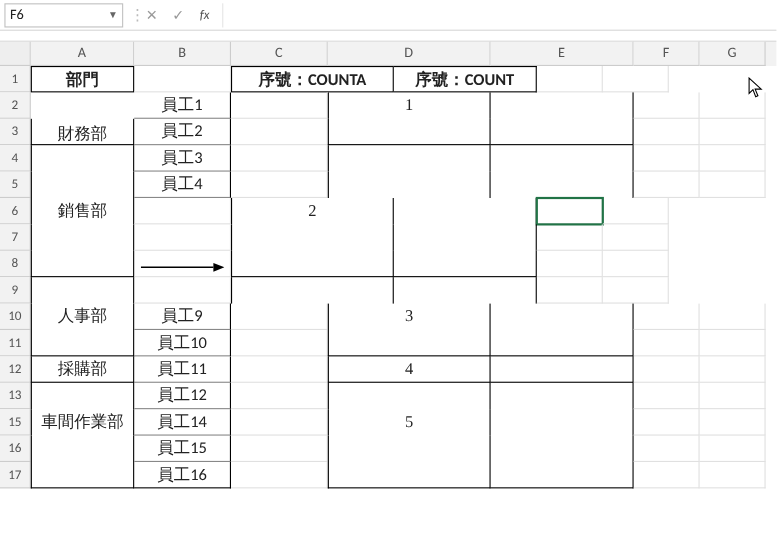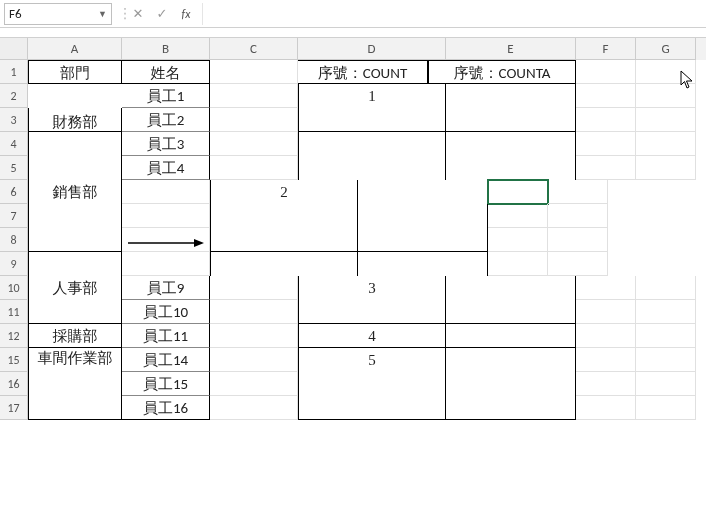--- a/index.html
+++ b/index.html
@@ -128,21 +128,21 @@
     overflow: visible;
     white-space: nowrap;
   }
   
   .bT { border-top: 1.5px solid #000 !important; }
   .bB { border-bottom: 1.5px solid #000 !important; }
   .bL { border-left: 1.5px solid #000 !important; }
   .bR { border-right: 1.5px solid #000 !important; }
   
   .iB { border-bottom: 1px solid #888 !important; }
-  .bold { font-weight: normal; }
+  .bold { font-weight: bold; }
   .serif { font-family: "Times New Roman", serif; }
   
   .arrow-svg {
     position: absolute;
     left: 6px;
     top: 10px;
   }
   
   .selcell {
     outline: 2px solid #217346;
@@ -184,24 +184,23 @@
     <div class="ch wD">D</div>
     <div class="ch wE">E</div>
     <div class="ch wF">F</div>
     <div class="ch wG">G</div>
   </div>
 
   <div id="rows">
       <div class="row">
         <div class="rh">1</div>
         <div class="cell wA bold bT bL bR bB">部門</div>
-        <div class="cell wB bold bT bR bB">姓名</div>
-        <div class="cell wC"></div>
+        <div class="cell wC"></div>
+        <div class="cell wD bold bT bL bR bB">序號：COUNTA</div>
         <div class="cell wE bold bT bR bB">序號：COUNT</div>
-        <div class="cell wD bold bT bL bR bB">序號：COUNTA</div>
         <div class="cell wF"></div>
         <div class="cell wG"></div>
       </div>
       <div class="row">
         <div class="rh">2</div>
         <div class="cell wA bL bR" style="border-bottom: none; margin-top: 26px;">財務部</div>
         <div class="cell wB bR iB">員工1</div>
         <div class="cell wC"></div>
         <div class="cell wD serif bL bR" style="border-bottom: none;">1</div>
         <div class="cell wE bR" style="border-bottom: none;"></div>
@@ -303,22 +302,32 @@
         <div class="rh">12</div>
         <div class="cell wA bL bR bB">採購部</div>
         <div class="cell wB bR iB">員工11</div>
         <div class="cell wC"></div>
         <div class="cell wD serif bL bR bB">4</div>
         <div class="cell wE bR bB"></div>
         <div class="cell wF"></div>
         <div class="cell wG"></div>
       </div>
       <div class="row">
+        <div class="rh">13</div>
+        <div class="cell wA bL bR" style="border-bottom: none;"></div>
+        <div class="cell wB bR iB">員工12</div>
+        <div class="cell wC"></div>
+        <div class="cell wD serif bL bR" style="border-bottom: none;"></div>
+        <div class="cell wE bR" style="border-bottom: none;"></div>
+        <div class="cell wF"></div>
+        <div class="cell wG"></div>
+      </div>
+      <div class="row">
         <div class="rh">15</div>
-        <div class="cell wA bL bR" style="border-bottom: none; font-family: Liberation Mono, monospace;">車間作業部</div>
+        <div class="cell wA bL bR" style="border-bottom: none;">車間作業部</div>
         <div class="cell wB bR iB">員工14</div>
         <div class="cell wC"></div>
         <div class="cell wD serif bL bR" style="border-bottom: none;">5</div>
         <div class="cell wE bR" style="border-bottom: none;"></div>
         <div class="cell wF"></div>
         <div class="cell wG"></div>
       </div>
       <div class="row">
         <div class="rh">16</div>
         <div class="cell wA bL bR" style="border-bottom: none;"></div>

